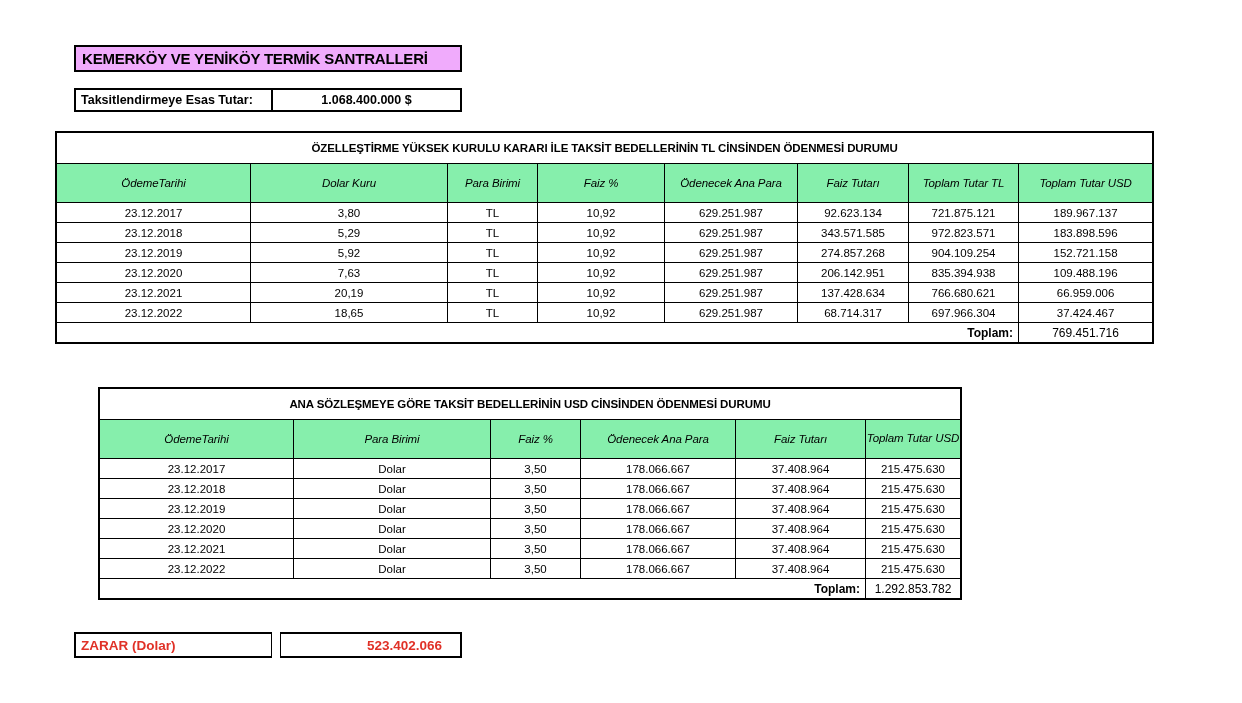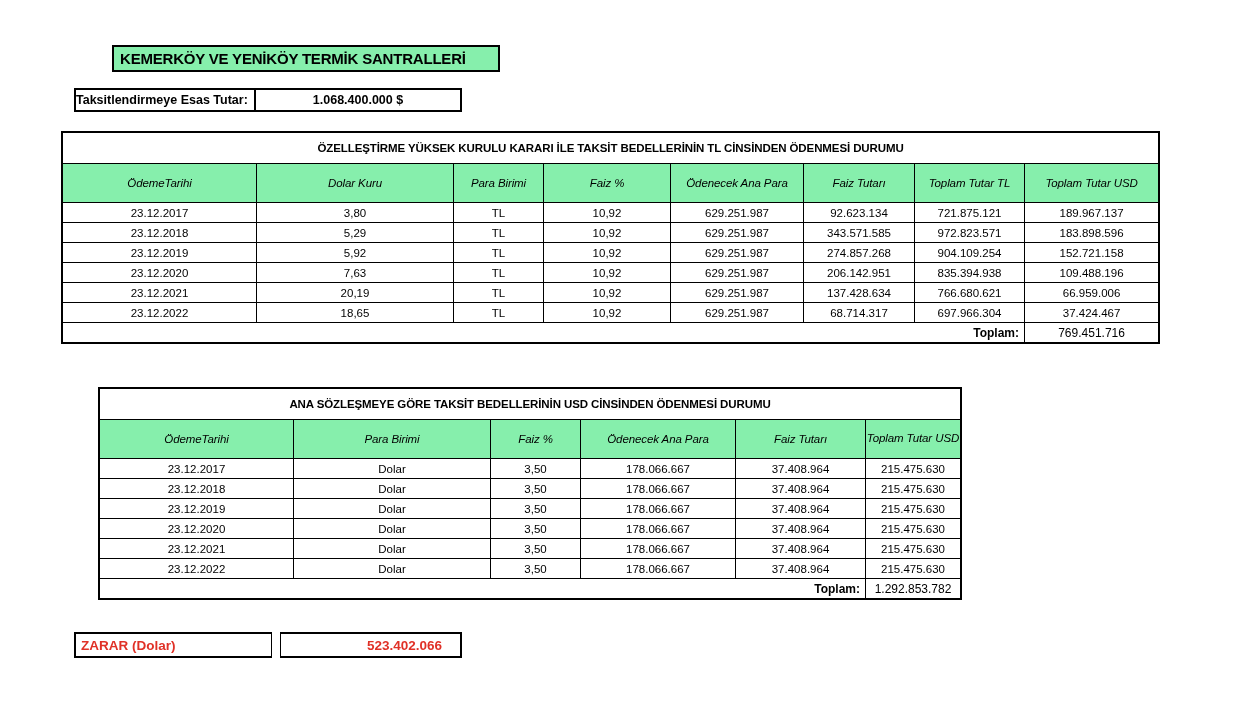--- a/index.html
+++ b/index.html
@@ -11,44 +11,44 @@
     color:#000;
     overflow:hidden;
     position:relative;
   }
   .sheet{position:absolute; left:0; top:0; width:1242px; height:703px;}
 
   
   .bx{
     border:2px solid #000;
     box-sizing:border-box;
-    background:#86efac;
-    margin-left:38px;
+    background:#f0abfc;
   }
 
   
   #title-box{
     position:absolute; left:74px; top:45px;
     width:388px; height:27px;
     display:flex; align-items:center;
     padding-left:6px;
     font-weight:bold; font-size:15px;
     letter-spacing:-0.2px;
     white-space:nowrap;
   }
 
   
   #amount-row{
     position:absolute; left:74px; top:88px;
     width:388px; height:24px;
     display:flex;
   }
   #amount-label{
-    width:181px; height:100%;
+    width:198px; height:100%;
     display:flex; align-items:center;
+    padding-left:5px;
     font-weight:bold; font-size:12.5px;
     box-sizing:border-box;
     border:2px solid #000;
     border-right-width:1px;
     white-space:nowrap;
   }
   #amount-value{
     flex:1; height:100%;
     display:flex; align-items:center; justify-content:center;
     font-weight:bold; font-size:12.5px;
@@ -101,21 +101,21 @@
   table.grid .sum-value{
     font-weight:normal;
     font-size:12px;
     border-radius:8px;
   }
   
   table.grid{
     outline:2px solid #000;
     outline-offset:-1px;
   }
-  #table-tl{ left:62px; top:132px; width:1096px; }
+  #table-tl{ left:56px; top:132px; width:1096px; }
   #table-usd{ left:74px; top:388px; width:861px;margin-left:25px; }
 
   
   #loss-row{
     position:absolute; left:74px; top:632px;
     width:388px; height:26px;
     display:flex;
     gap:8px;
   }
   #loss-label{

